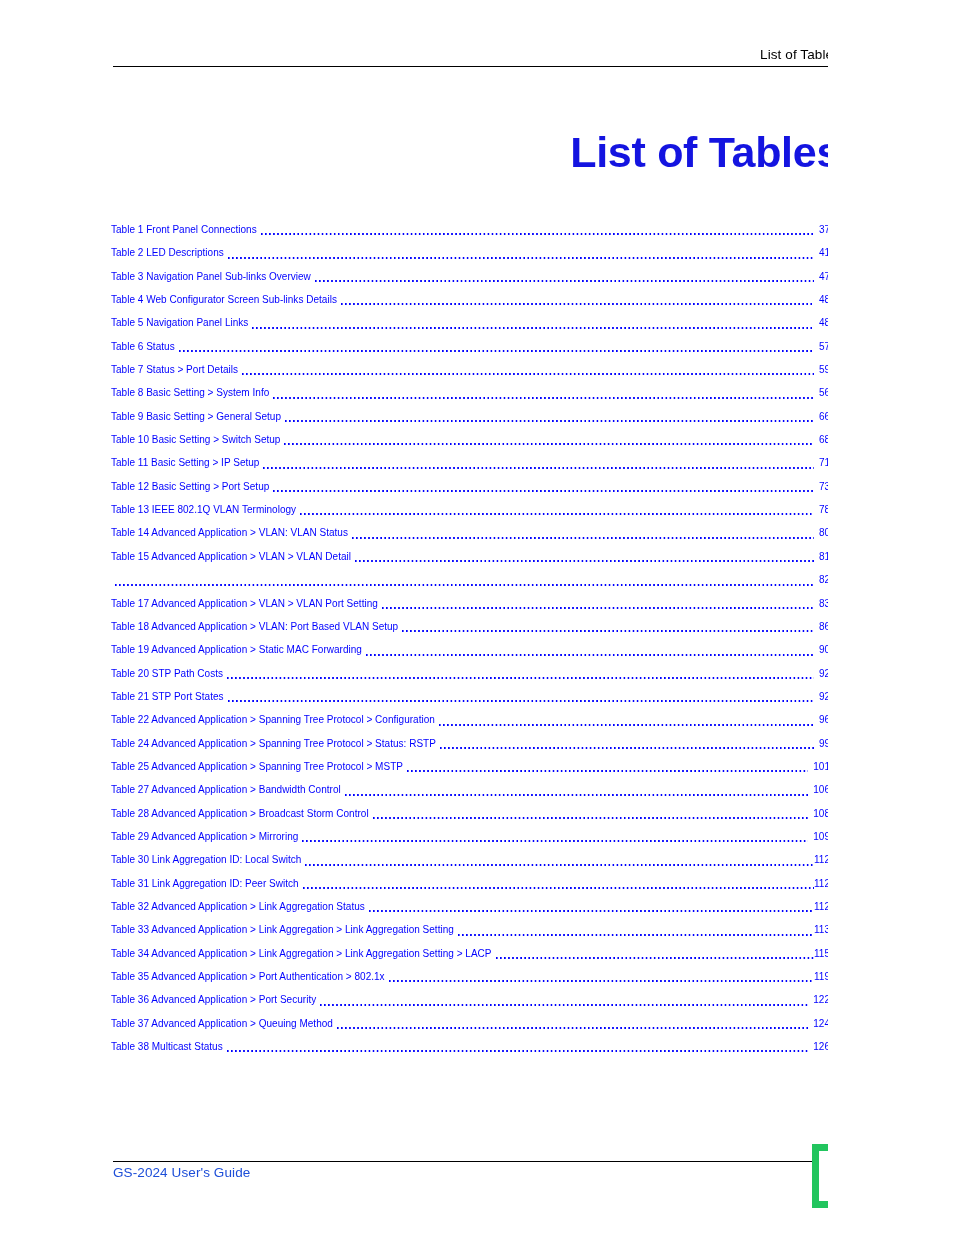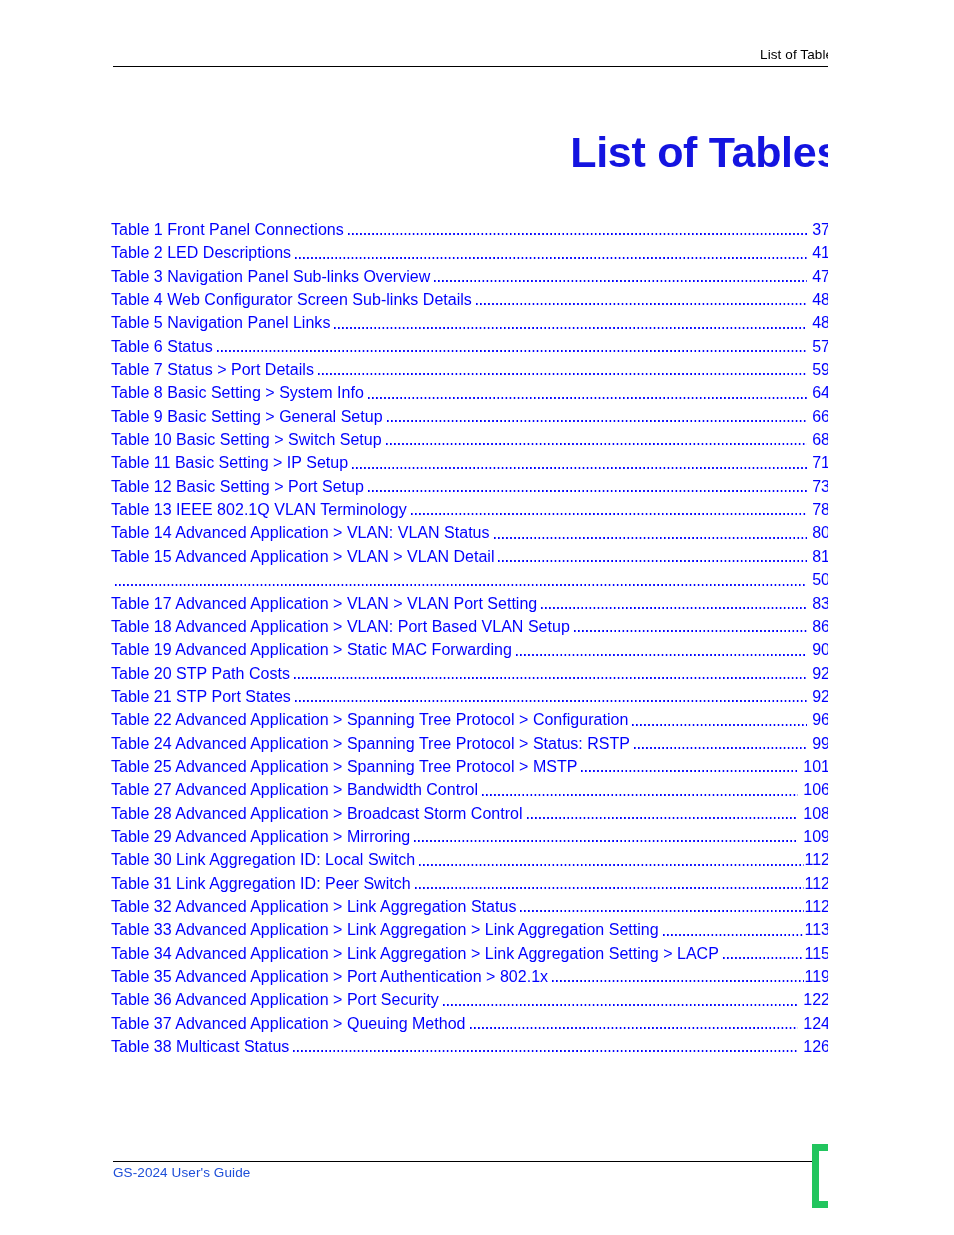--- a/index.html
+++ b/index.html
@@ -63,21 +63,21 @@
   
   .toc {
     position: absolute;
     left: 111px;
     top: 218px;
     width: 719px;
   }
   .toc-entry {
     display: flex;
     align-items: flex-end;
-    font-size: 16px;
+    font-size: 10px;
     color: #0000ff;
     height: 23.35px;
     line-height: 23.35px;
     white-space: nowrap;
     overflow: hidden;
   }
   .toc-label {
     flex: 0 0 auto;
     letter-spacing: 0.02px;
   }
@@ -191,21 +191,21 @@
         <span class="toc-page">57</span>
       </div>
       <div class="toc-entry">
         <span class="toc-label">Table 7 Status &gt; Port Details</span>
         <span class="toc-dots"></span>
         <span class="toc-page">59</span>
       </div>
       <div class="toc-entry">
         <span class="toc-label">Table 8 Basic Setting &gt; System Info</span>
         <span class="toc-dots"></span>
-        <span class="toc-page">64</span>
+        <span class="toc-page">56</span>
       </div>
       <div class="toc-entry">
         <span class="toc-label">Table 9 Basic Setting &gt; General Setup</span>
         <span class="toc-dots"></span>
         <span class="toc-page">66</span>
       </div>
       <div class="toc-entry">
         <span class="toc-label">Table 10 Basic Setting &gt; Switch Setup</span>
         <span class="toc-dots"></span>
         <span class="toc-page">68</span>
@@ -230,21 +230,21 @@
         <span class="toc-dots"></span>
         <span class="toc-page">80</span>
       </div>
       <div class="toc-entry">
         <span class="toc-label">Table 15 Advanced Application &gt; VLAN &gt; VLAN Detail</span>
         <span class="toc-dots"></span>
         <span class="toc-page">81</span>
       </div>
       <div class="toc-entry">
         <span class="toc-dots"></span>
-        <span class="toc-page">50</span>
+        <span class="toc-page">82</span>
       </div>
       <div class="toc-entry">
         <span class="toc-label">Table 17 Advanced Application &gt; VLAN &gt; VLAN Port Setting</span>
         <span class="toc-dots"></span>
         <span class="toc-page">83</span>
       </div>
       <div class="toc-entry">
         <span class="toc-label">Table 18 Advanced Application &gt; VLAN: Port Based VLAN Setup</span>
         <span class="toc-dots"></span>
         <span class="toc-page">86</span>

